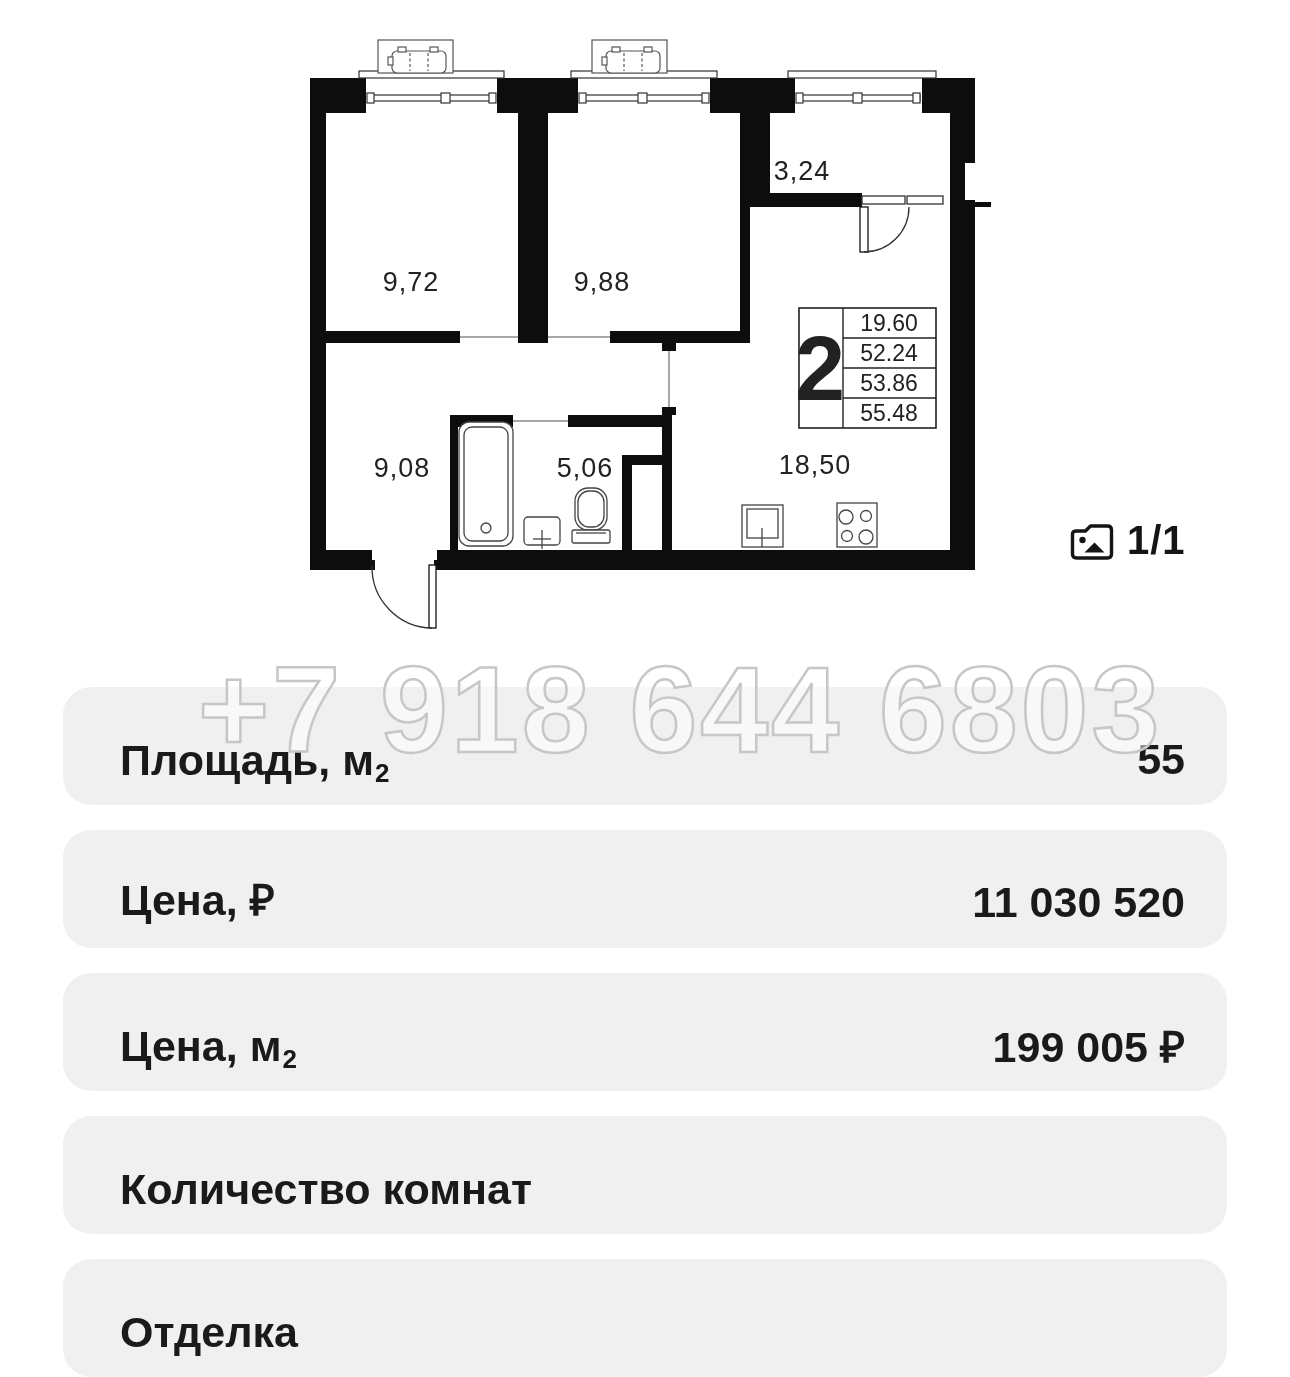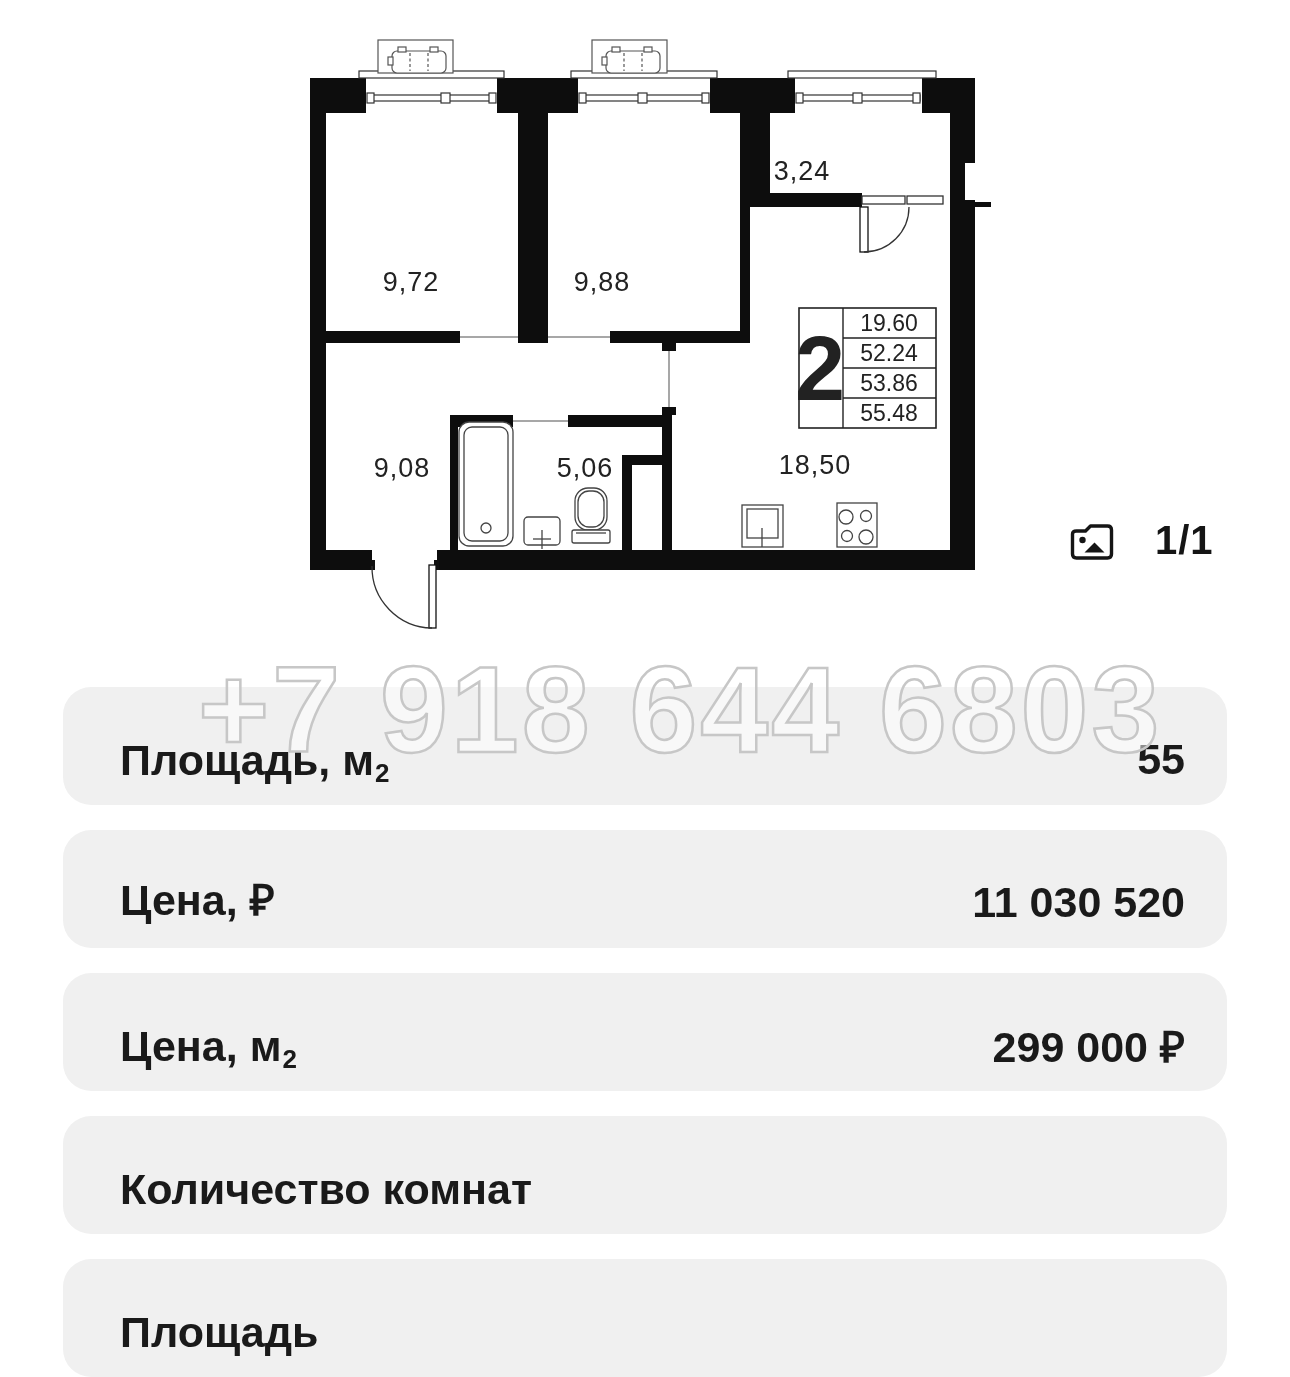--- a/index.html
+++ b/index.html
@@ -8,21 +8,21 @@
 
   
   .plan{position:absolute;left:0;top:0;width:1290px;height:660px;}
   .plan text{font-family:"Liberation Sans",sans-serif;fill:#222222;}
   .room-label{font-size:27px;letter-spacing:1px;}
   .legend-num{font-size:23px;}
   .legend-big{font-size:90px;font-weight:600;}
 
   
   .gallery{position:absolute;left:1070px;top:518px;display:flex;align-items:center;gap:13px;}
-  .gallery .cnt{font-size:40px;font-weight:700;color:#151515;letter-spacing:1px;margin-left:28px;}
+  .gallery .cnt{font-size:40px;font-weight:700;color:#151515;letter-spacing:1px;}
 
   
   .watermark{position:absolute;left:198px;top:640px;z-index:2;
     font-size:122px;letter-spacing:3px;white-space:nowrap;
     color:rgba(255,255,255,0.5);
     font-weight:bold;
     -webkit-text-stroke:2.5px #c7c7c7;}
 
   
   .row{position:absolute;left:63px;width:1164px;height:118px;
@@ -209,28 +209,28 @@
       <sup></sup>
     </div>
   <div class="row-value">11 030 520</div>
 </div>
 
 <div class="row" style="top:973px">
   <div class="row-label">
       <span>Цена, м</span>
       <sup>2</sup>
     </div>
-  <div class="row-value">299 000 ₽</div>
+  <div class="row-value">199 005 ₽</div>
 </div>
 
 <div class="row" style="top:1116px">
   <div class="row-label">
       <span>Количество комнат</span>
       <sup></sup>
     </div>
 </div>
 
 <div class="row" style="top:1259px">
   <div class="row-label">
-      <span>Площадь</span>
+      <span>Отделка</span>
       <sup></sup>
     </div>
 </div>
 
 </body></html>

